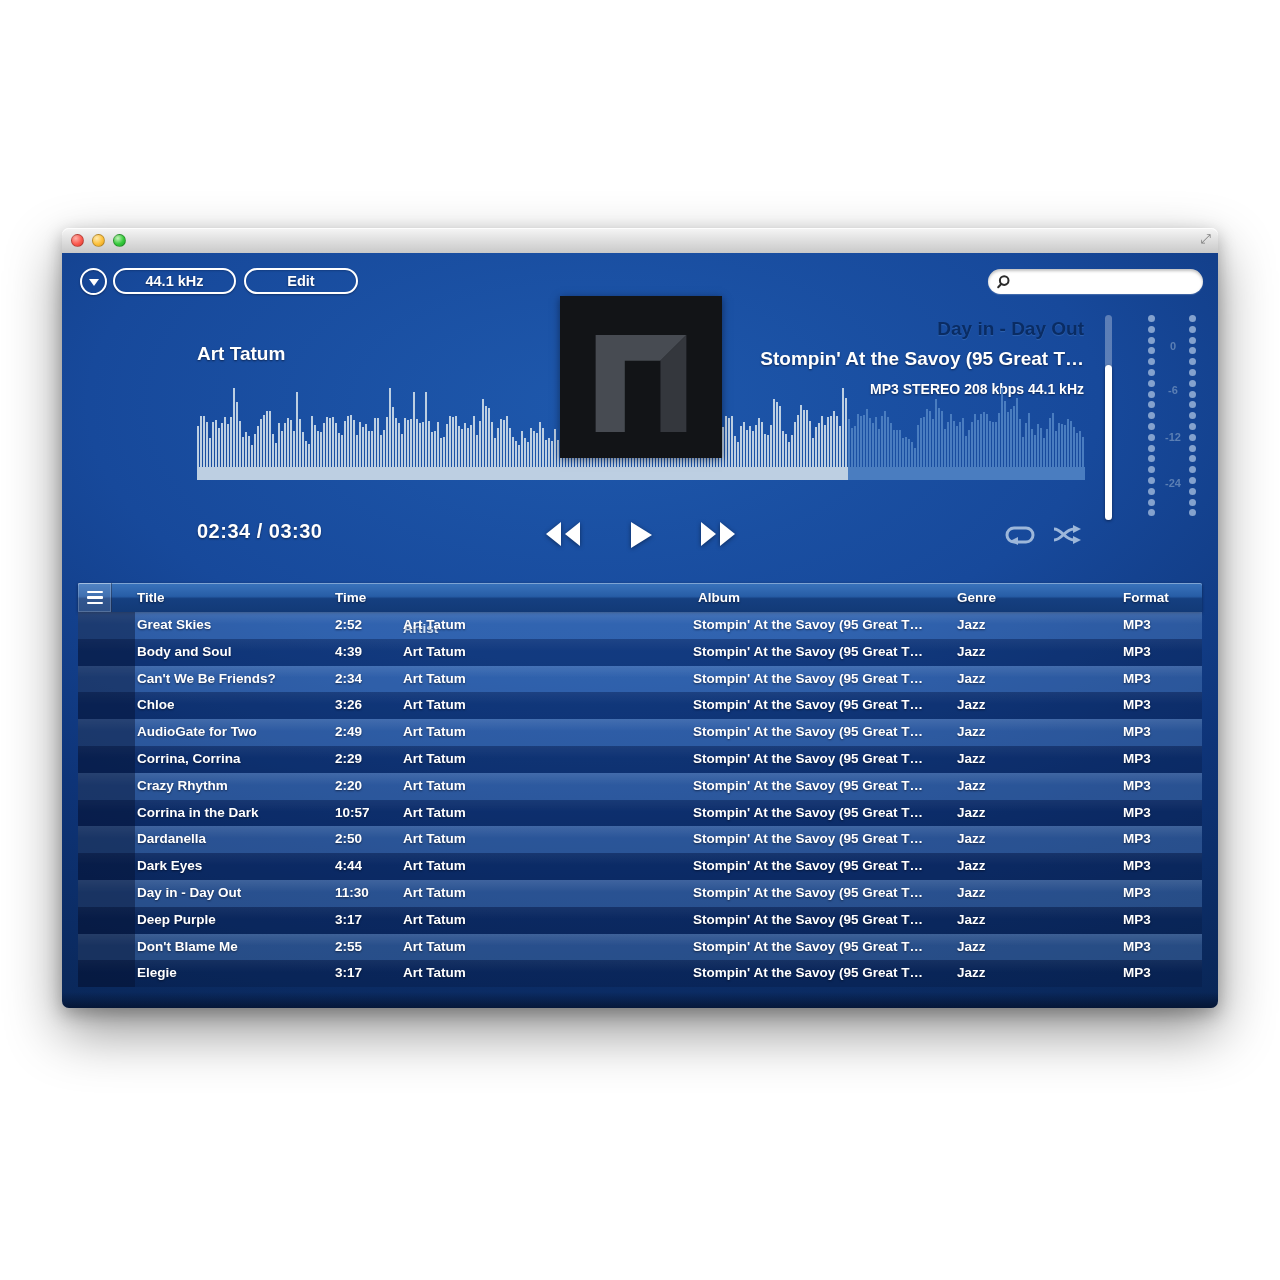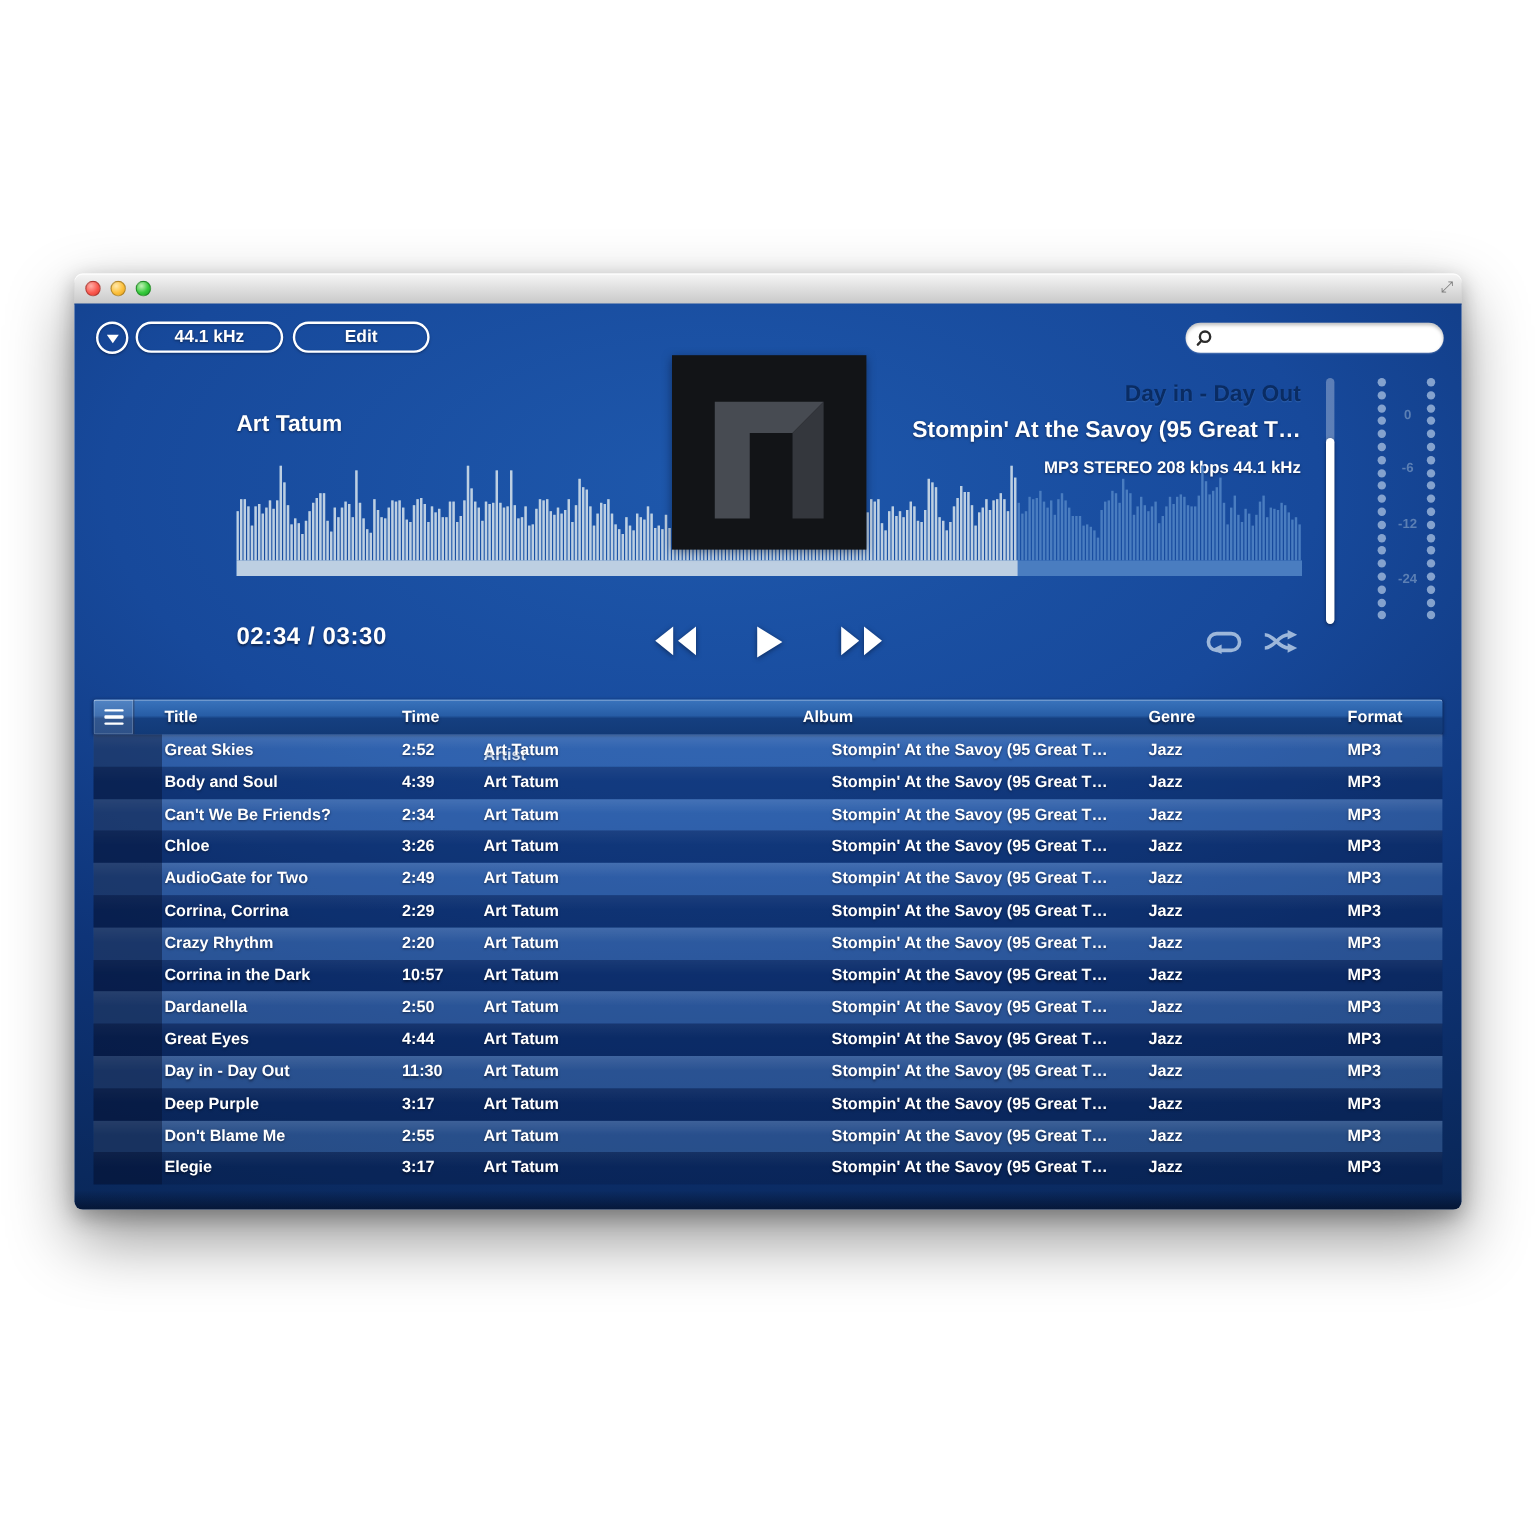--- a/index.html
+++ b/index.html
@@ -99,21 +99,21 @@
   .hamburger i{display:block;width:16px;height:2.5px;background:#fff;border-radius:1px;}
 
   .rows{position:absolute;left:16px;top:359px;width:1124px;}
   .trow{position:relative;height:26.8px;line-height:26.8px;}
   .trow:nth-child(odd){background:linear-gradient(rgba(255,255,255,.10),rgba(255,255,255,0) 45%),rgba(116,167,228,.28);}
   .trow:nth-child(even){background:linear-gradient(rgba(255,255,255,.05),rgba(255,255,255,0) 45%),rgba(6,24,62,.30);}
   .cell{position:absolute;top:0;white-space:nowrap;font-size:13.5px;}
   .c-title{left:59px;} .c-time{left:257px;} .c-artist{left:325px;}
   .c-album{left:615px;} .c-genre{left:879px;} .c-format{left:1045px;}
   .h-title{left:59px;} .h-time{left:257px;} .h-artist{left:325px;margin-top:31px;}
-  .h-album{left:591px;} .h-genre{left:879px;} .h-format{left:1045px;}
+  .h-album{left:620px;} .h-genre{left:879px;} .h-format{left:1045px;}
   .handle-strip{position:absolute;left:16px;top:359px;width:57px;height:375px;
     background:rgba(4,15,42,.42);pointer-events:none;}
 </style>
 </head>
 <body>
 
 <div class="window">
 
   <div class="titlebar">
     <div class="lights">
@@ -831,21 +831,21 @@
   </div>
         <div class="trow">
     <span class="cell wtxt c-title">Dardanella</span>
     <span class="cell wtxt c-time">2:50</span>
     <span class="cell wtxt c-artist">Art Tatum</span>
     <span class="cell wtxt c-album">Stompin' At the Savoy (95 Great T…</span>
     <span class="cell wtxt c-genre">Jazz</span>
     <span class="cell wtxt c-format">MP3</span>
   </div>
         <div class="trow">
-    <span class="cell wtxt c-title">Great Eyes</span>
+    <span class="cell wtxt c-title">Dark Eyes</span>
     <span class="cell wtxt c-time">4:44</span>
     <span class="cell wtxt c-artist">Art Tatum</span>
     <span class="cell wtxt c-album">Stompin' At the Savoy (95 Great T…</span>
     <span class="cell wtxt c-genre">Jazz</span>
     <span class="cell wtxt c-format">MP3</span>
   </div>
         <div class="trow">
     <span class="cell wtxt c-title">Day in - Day Out</span>
     <span class="cell wtxt c-time">11:30</span>
     <span class="cell wtxt c-artist">Art Tatum</span>

